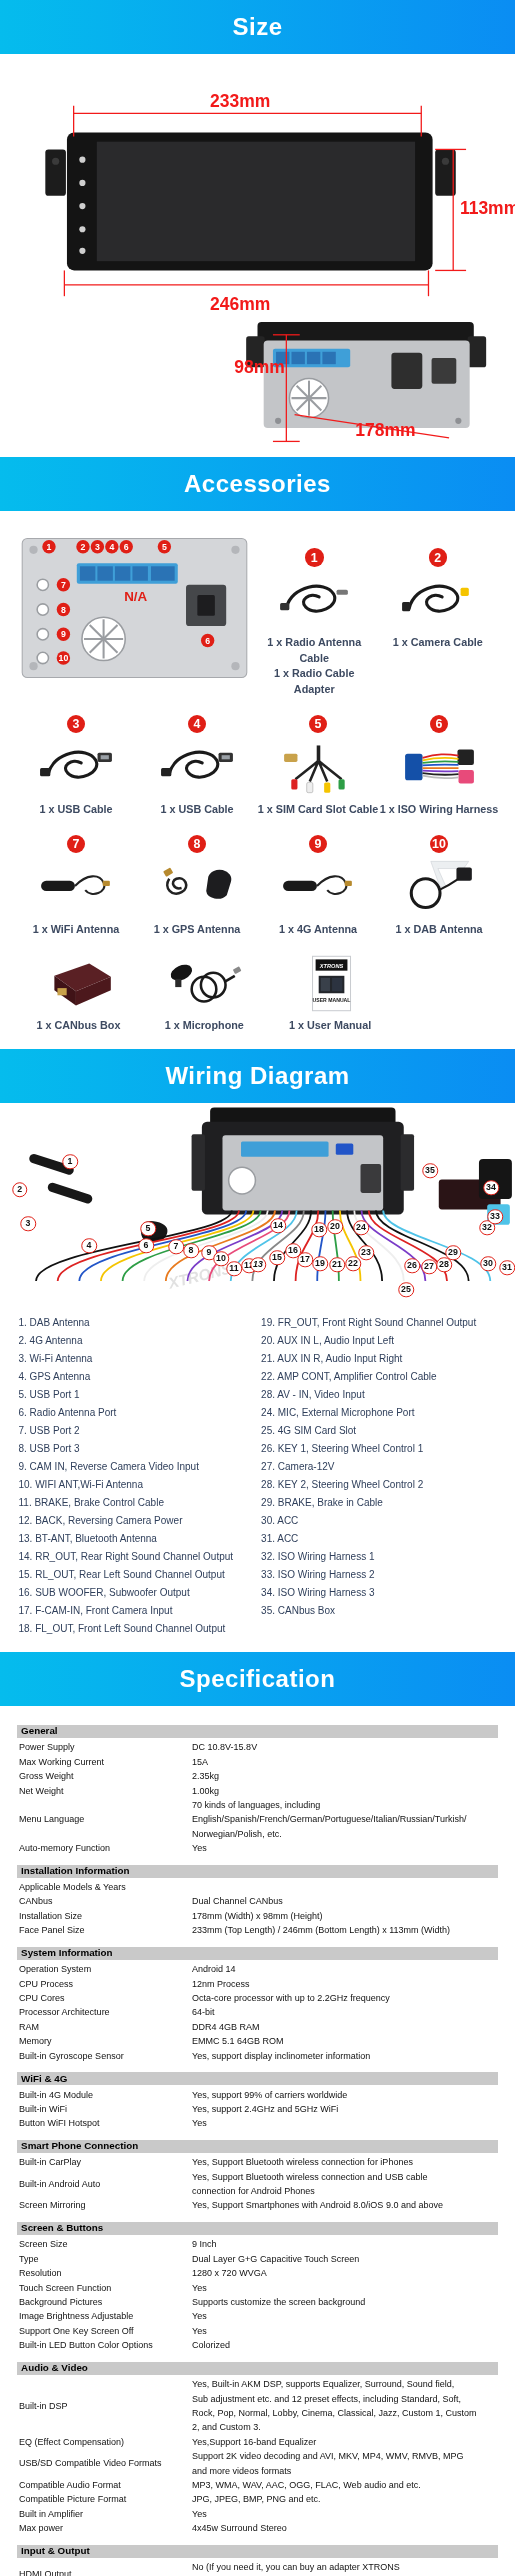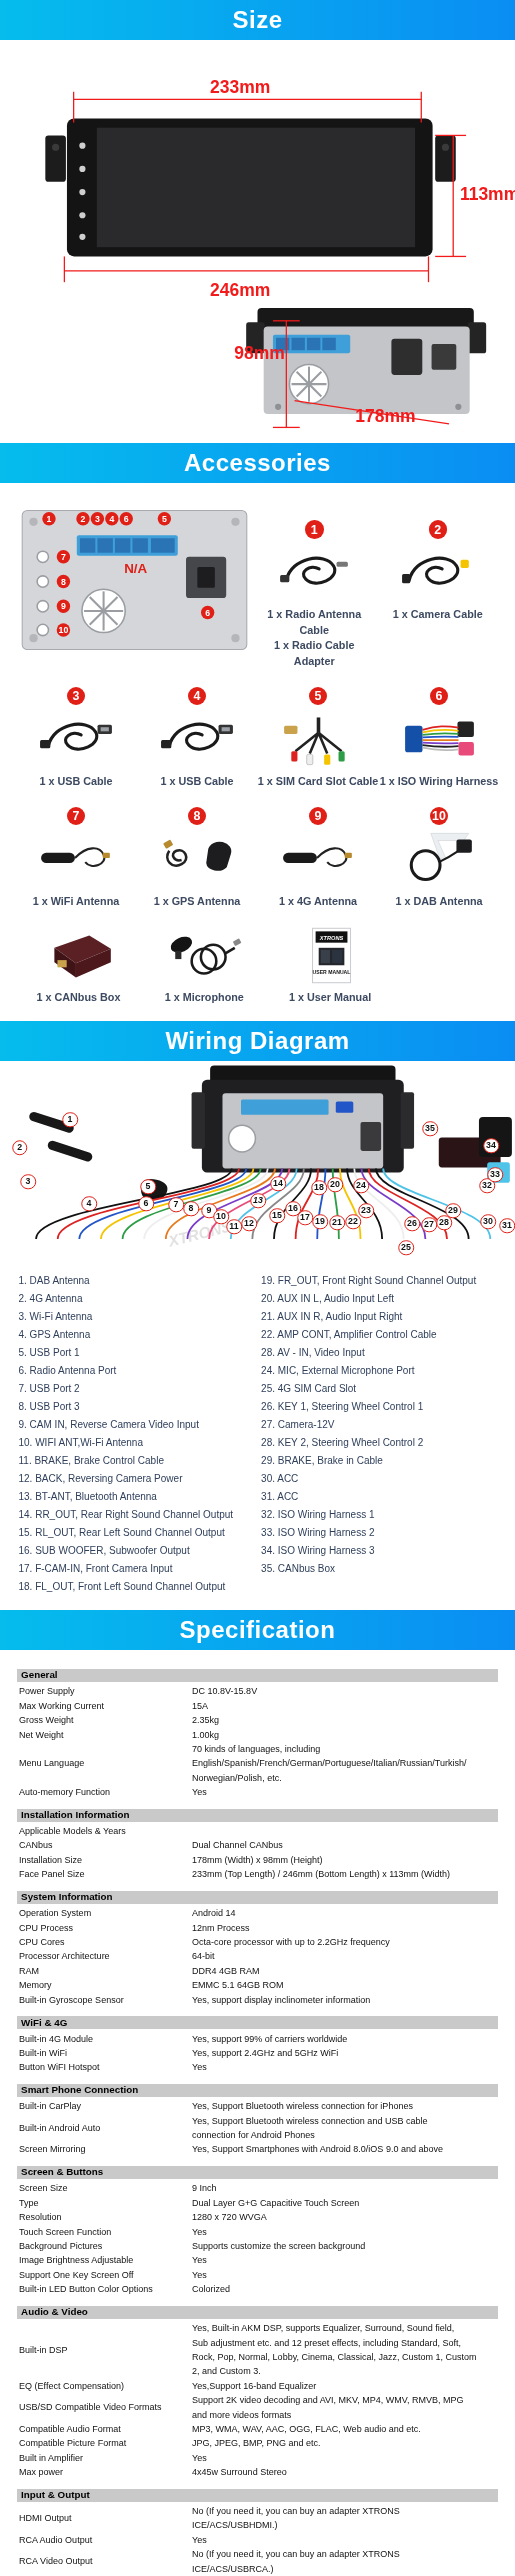--- a/index.html
+++ b/index.html
@@ -3,21 +3,21 @@
 <meta charset="utf-8">
 <style>
   * { box-sizing: border-box; margin: 0; padding: 0; }
   body {
     width: 515px;
     background: #ffffff;
     font-family: "Liberation Sans", sans-serif;
     color: #111;
   }
   .band {
-    height: 40px;
+    height: 54px;
     display: flex;
     align-items: center;
     justify-content: center;
     background: linear-gradient(90deg, #05bced 0%, #0a8df3 100%);
     color: #fff;
     font-size: 24px;
     font-weight: bold;
     letter-spacing: 0.5px;
   }
   
@@ -467,21 +467,21 @@
       <div class="callout" style="left: 28px; top: 121px;">3</div>
       <div class="callout" style="left: 89px; top: 143px;">4</div>
       <div class="callout" style="left: 148px; top: 126px;">5</div>
       <div class="callout" style="left: 146px; top: 143px;">6</div>
       <div class="callout" style="left: 176px; top: 144px;">7</div>
       <div class="callout" style="left: 191px; top: 148px;">8</div>
       <div class="callout" style="left: 209px; top: 150px;">9</div>
       <div class="callout" style="left: 221px; top: 156px;">10</div>
       <div class="callout" style="left: 234px; top: 166px;">11</div>
       <div class="callout" style="left: 249px; top: 163px;">12</div>
-      <div class="callout" style="left: 258px; top: 140px; font-style: italic;">13</div>
+      <div class="callout" style="left: 258px; top: 162px; font-style: italic;">13</div>
       <div class="callout" style="left: 278px; top: 123px;">14</div>
       <div class="callout" style="left: 277px; top: 155px; text-align: right;">15</div>
       <div class="callout" style="left: 293px; top: 148px;">16</div>
       <div class="callout" style="left: 305px; top: 157px;">17</div>
       <div class="callout" style="left: 319px; top: 127px;">18</div>
       <div class="callout" style="left: 320px; top: 161px;">19</div>
       <div class="callout" style="left: 335px; top: 124px;">20</div>
       <div class="callout" style="left: 337px; top: 162px;">21</div>
       <div class="callout" style="left: 353px; top: 161px;">22</div>
       <div class="callout" style="left: 366px; top: 150px;">23</div>

